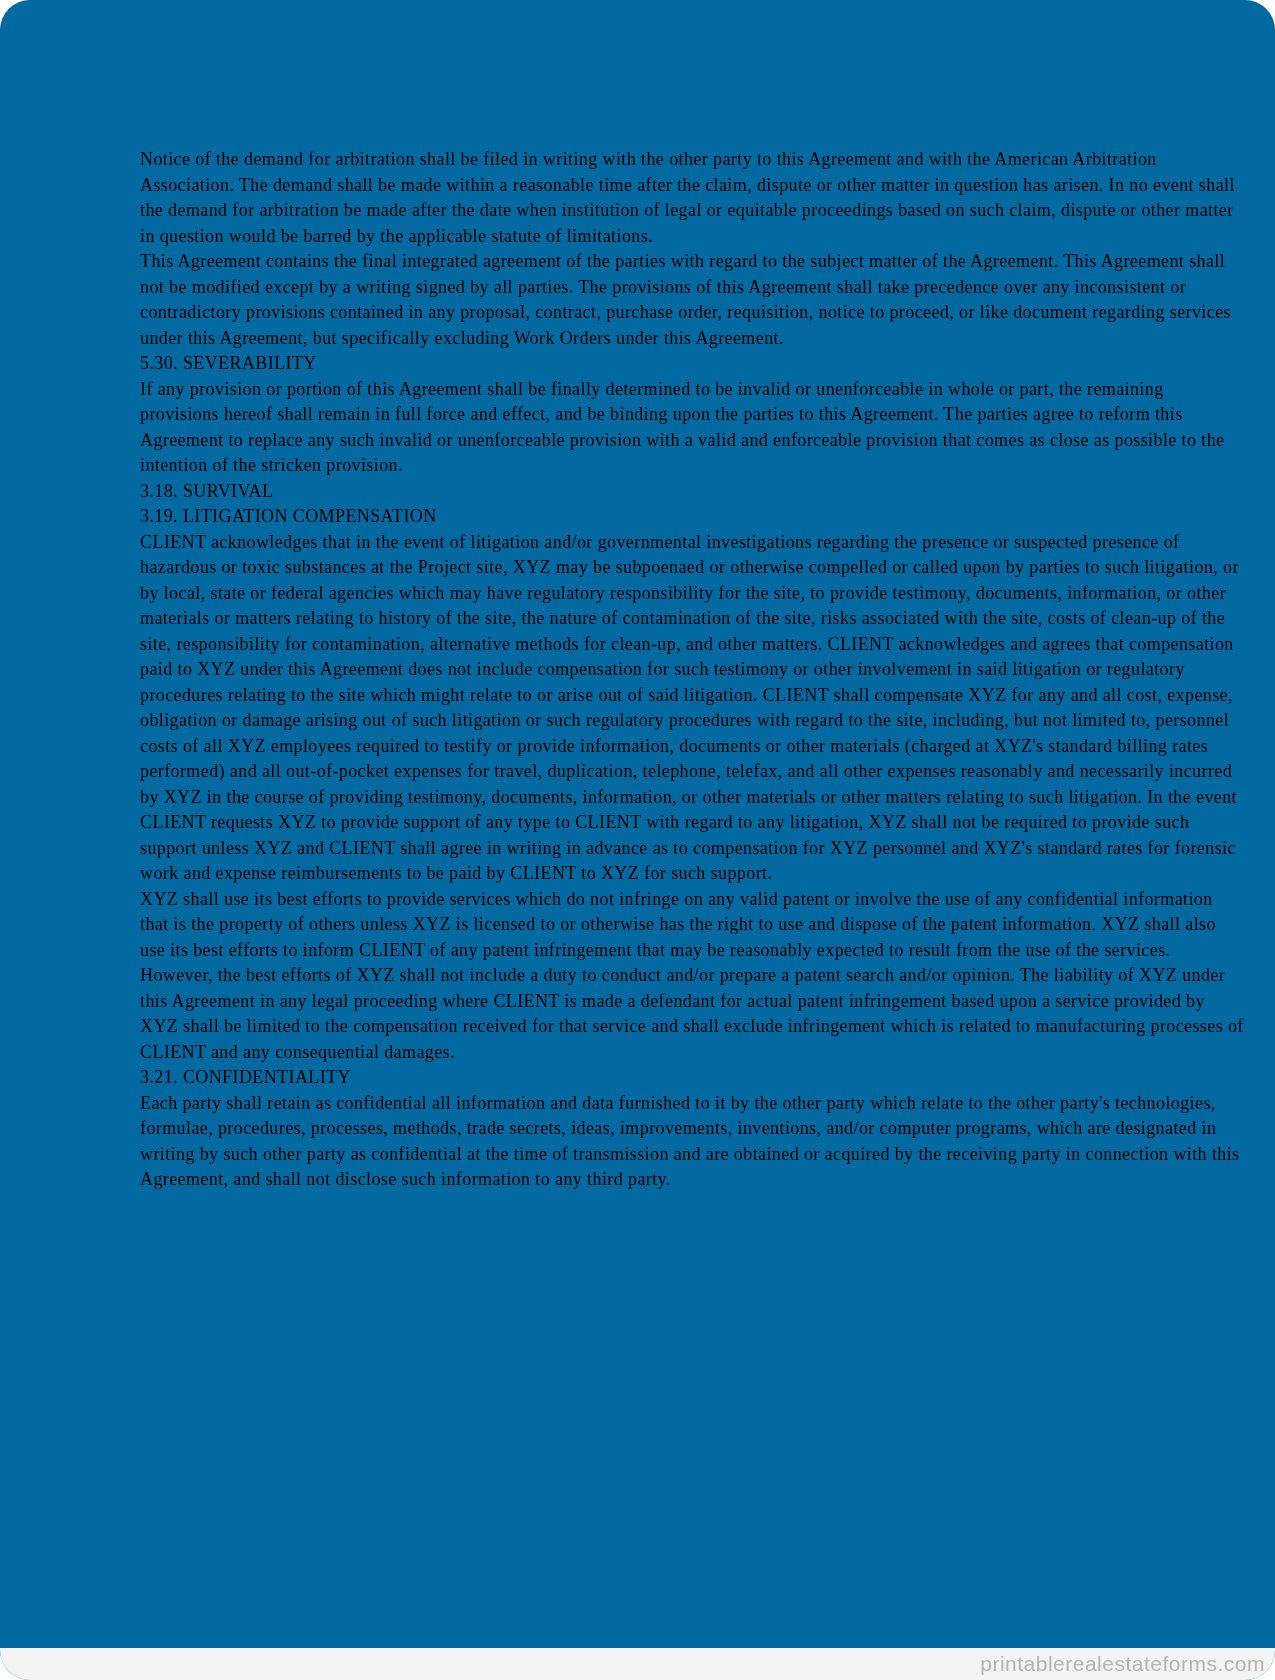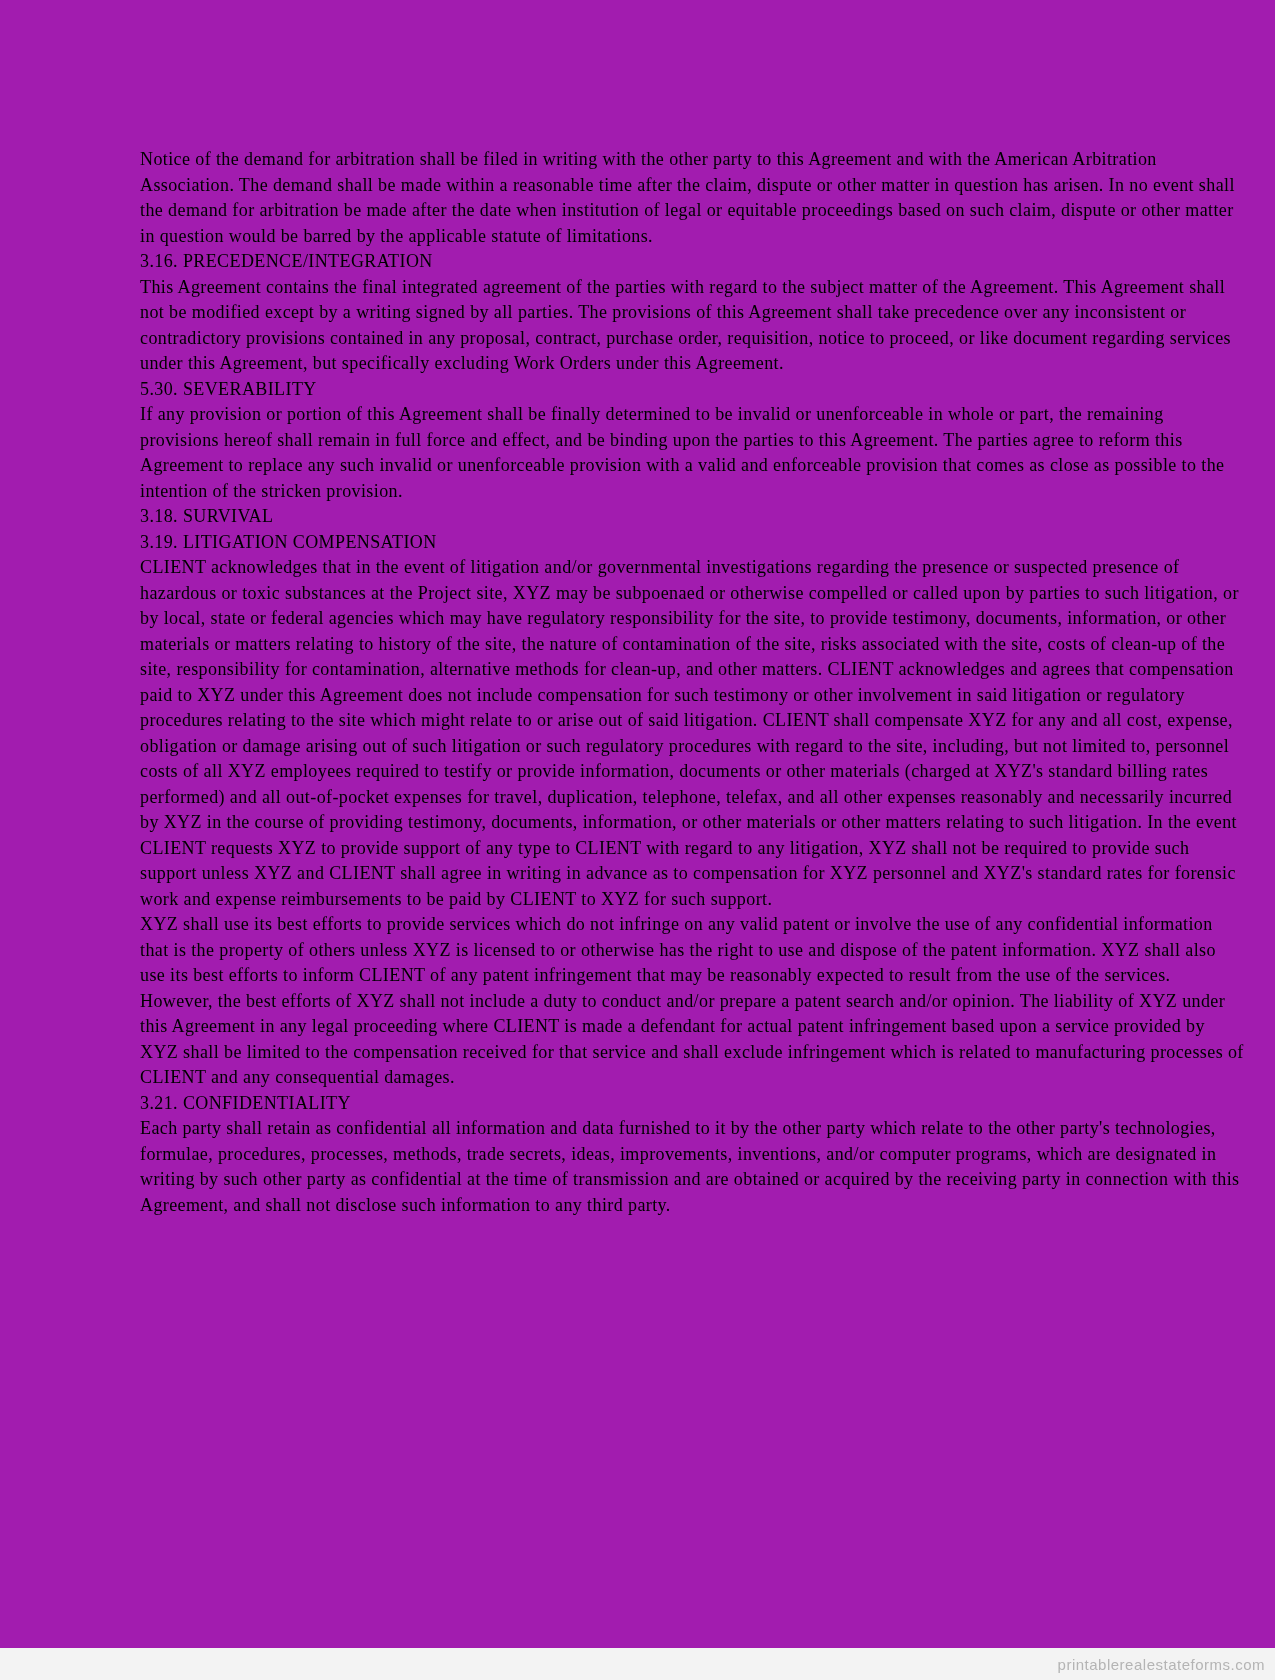--- a/index.html
+++ b/index.html
@@ -4,23 +4,24 @@
 <style>
   html, body {
     margin: 0;
     padding: 0;
     background: #ffffff;
   }
   .page {
     position: relative;
     width: 1275px;
     height: 1680px;
-    background: #a21caf;
+    background: #0369a1;
     overflow: hidden;
     font-family: "Liberation Serif", "DejaVu Serif", serif;
+    border-radius: 30px;
   }
   .content {
     position: absolute;
     left: 140px;
     top: 147px;
     width: 1105px;
     color: #000000;
     font-size: 18px;
     line-height: 25.5px;
     letter-spacing: 0.4px;
@@ -42,33 +43,32 @@
     height: 32px;
     background: #f3f3f3;
     display: flex;
     align-items: center;
     justify-content: flex-end;
     box-sizing: border-box;
     padding-right: 10px;
   }
   .watermark {
     font-family: "Liberation Sans", "DejaVu Sans", sans-serif;
-    font-size: 15px;
+    font-size: 21px;
     color: #b4b4b4;
     letter-spacing: 0.5px;
     text-align: right;
   }
 </style>
 </head>
 <body>
 
 <div class="page">
   <div class="content" style="color: rgb(0, 0, 0);">
       <p class="paragraph">Notice of the demand for arbitration shall be filed in writing with the other party to this Agreement and with the American Arbitration Association. The demand shall be made within a reasonable time after the claim, dispute or other matter in question has arisen. In no event shall the demand for arbitration be made after the date when institution of legal or equitable proceedings based on such claim, dispute or other matter in question would be barred by the applicable statute of limitations.</p>
-      <h2 class="heading">3.16. PRECEDENCE/INTEGRATION</h2>
       <p class="paragraph">This Agreement contains the final integrated agreement of the parties with regard to the subject matter of the Agreement. This Agreement shall not be modified except by a writing signed by all parties. The provisions of this Agreement shall take precedence over any inconsistent or contradictory provisions contained in any proposal, contract, purchase order, requisition, notice to proceed, or like document regarding services under this Agreement, but specifically excluding Work Orders under this Agreement.</p>
       <h2 class="heading">5.30. SEVERABILITY</h2>
       <p class="paragraph">If any provision or portion of this Agreement shall be finally determined to be invalid or unenforceable in whole or part, the remaining provisions hereof shall remain in full force and effect, and be binding upon the parties to this Agreement. The parties agree to reform this Agreement to replace any such invalid or unenforceable provision with a valid and enforceable provision that comes as close as possible to the intention of the stricken provision.</p>
       <h2 class="heading">3.18. SURVIVAL</h2>
       <h2 class="heading">3.19. LITIGATION COMPENSATION</h2>
       <p class="paragraph">CLIENT acknowledges that in the event of litigation and/or governmental investigations regarding the presence or suspected presence of hazardous or toxic substances at the Project site, XYZ may be subpoenaed or otherwise compelled or called upon by parties to such litigation, or by local, state or federal agencies which may have regulatory responsibility for the site, to provide testimony, documents, information, or other materials or matters relating to history of the site, the nature of contamination of the site, risks associated with the site, costs of clean-up of the site, responsibility for contamination, alternative methods for clean-up, and other matters. CLIENT acknowledges and agrees that compensation paid to XYZ under this Agreement does not include compensation for such testimony or other involvement in said litigation or regulatory procedures relating to the site which might relate to or arise out of said litigation. CLIENT shall compensate XYZ for any and all cost, expense, obligation or damage arising out of such litigation or such regulatory procedures with regard to the site, including, but not limited to, personnel costs of all XYZ employees required to testify or provide information, documents or other materials (charged at XYZ's standard billing rates performed) and all out-of-pocket expenses for travel, duplication, telephone, telefax, and all other expenses reasonably and necessarily incurred by XYZ in the course of providing testimony, documents, information, or other materials or other matters relating to such litigation. In the event CLIENT requests XYZ to provide support of any type to CLIENT with regard to any litigation, XYZ shall not be required to provide such support unless XYZ and CLIENT shall agree in writing in advance as to compensation for XYZ personnel and XYZ's standard rates for forensic work and expense reimbursements to be paid by CLIENT to XYZ for such support.</p>
       <p class="paragraph">XYZ shall use its best efforts to provide services which do not infringe on any valid patent or involve the use of any confidential information that is the property of others unless XYZ is licensed to or otherwise has the right to use and dispose of the patent information. XYZ shall also use its best efforts to inform CLIENT of any patent infringement that may be reasonably expected to result from the use of the services. However, the best efforts of XYZ shall not include a duty to conduct and/or prepare a patent search and/or opinion. The liability of XYZ under this Agreement in any legal proceeding where CLIENT is made a defendant for actual patent infringement based upon a service provided by XYZ shall be limited to the compensation received for that service and shall exclude infringement which is related to manufacturing processes of CLIENT and any consequential damages.</p>
       <h2 class="heading">3.21. CONFIDENTIALITY</h2>
       <p class="paragraph">Each party shall retain as confidential all information and data furnished to it by the other party which relate to the other party's technologies, formulae, procedures, processes, methods, trade secrets, ideas, improvements, inventions, and/or computer programs, which are designated in writing by such other party as confidential at the time of transmission and are obtained or acquired by the receiving party in connection with this Agreement, and shall not disclose such information to any third party.</p>
     </div>

